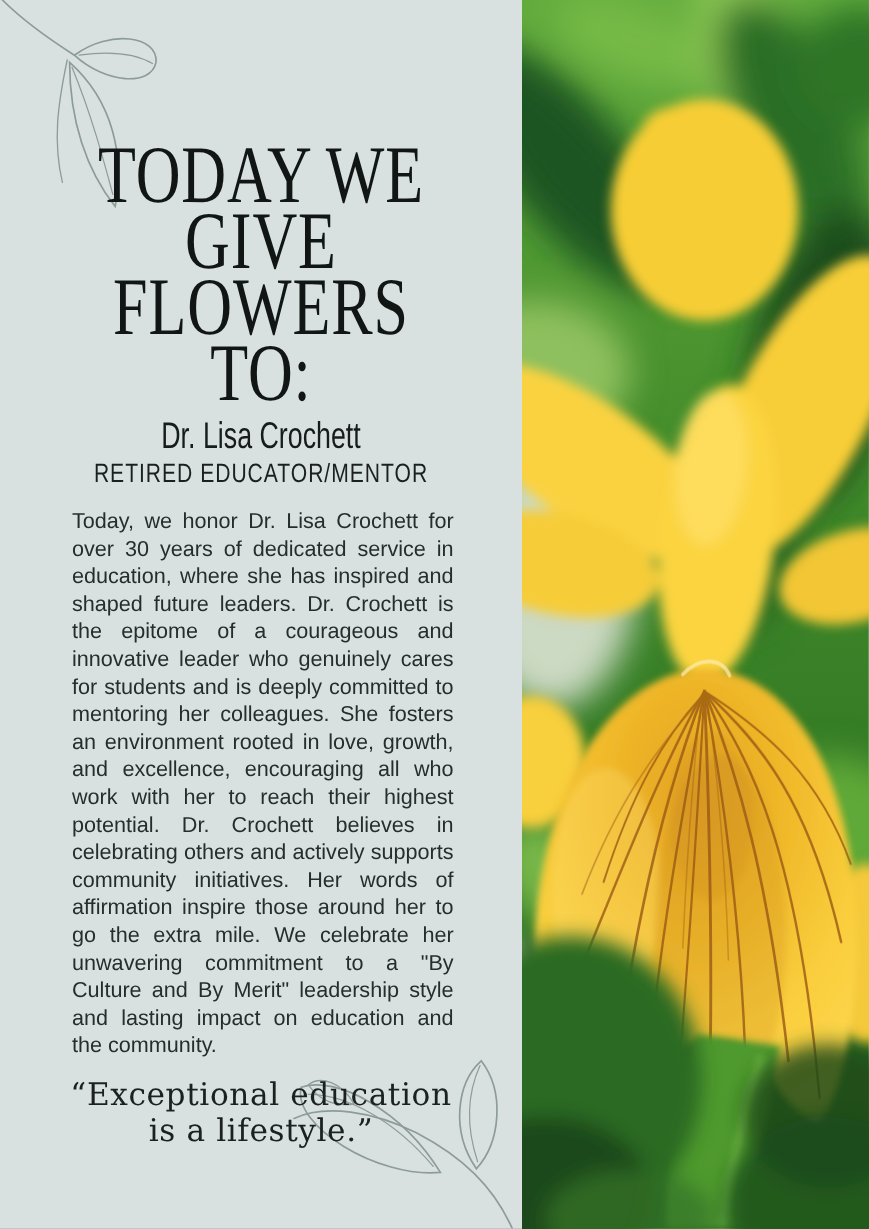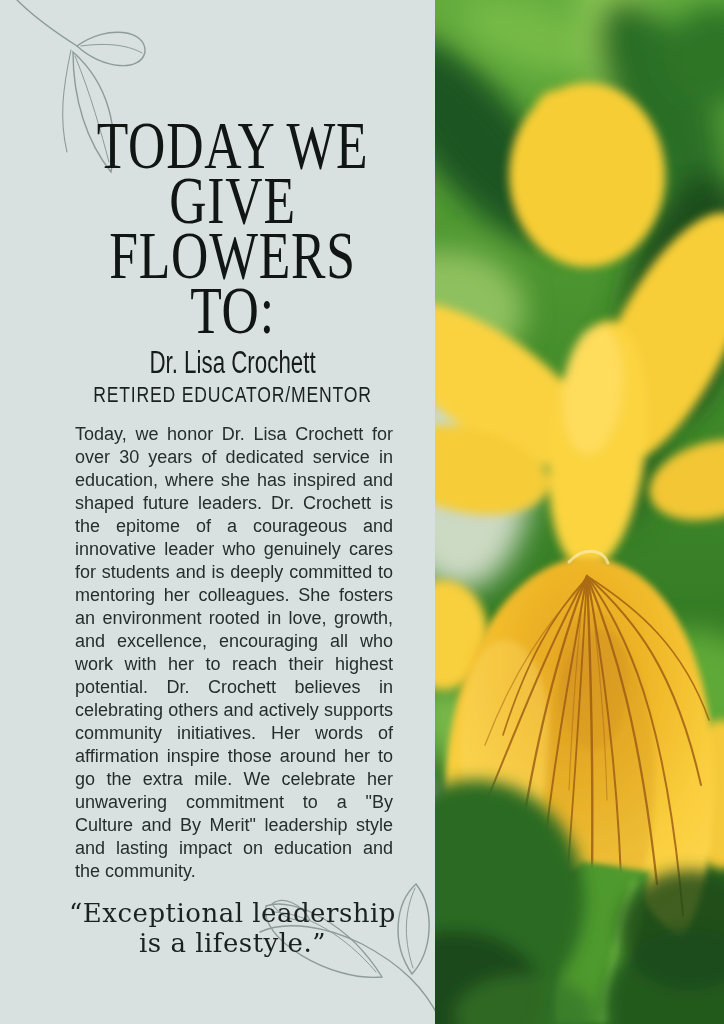--- a/index.html
+++ b/index.html
@@ -2,21 +2,21 @@
 <html><head>
 <meta charset="utf-8">
 <style>
   * { margin:0; padding:0; box-sizing:border-box; }
   html,body { background:#9aa4a2; }
   .page{
     position:relative; width:724px; height:1024px; margin:0 auto;
     background:#d8e1df; overflow:hidden;
     font-family:"DejaVu Sans", sans-serif; color:#141918;
   }
-  .left-panel{ position:absolute; left:15px; top:0; width:435px; height:1024px; }
+  .left-panel{ position:absolute; left:0; top:0; width:435px; height:1024px; }
   .decor{ position:absolute; pointer-events:none; }
   .decor-top-left{ left:0; top:0; }
   .decor-bottom-right{ left:235px; top:880px; }
   .content{ position:relative; z-index:2; width:435px; }
 
   .title{
     margin-top:118px; text-align:center;
     font-family:"Liberation Serif", serif; font-weight:400;
     font-size:68px; line-height:55px; letter-spacing:1px;
     color:#111615; transform:scaleX(0.76);
@@ -84,21 +84,21 @@
         <span>GIVE</span>
         <span>FLOWERS TO:</span>
       </h1>
 
       <div class="honoree">Dr. Lisa Crochett</div>
       <div class="role">RETIRED EDUCATOR/MENTOR</div>
 
       <p class="body-text">Today, we honor Dr. Lisa Crochett for over 30 years of dedicated service in education, where she has inspired and shaped future leaders. Dr. Crochett is the epitome of a courageous and innovative leader who genuinely cares for students and is deeply committed to mentoring her colleagues. She fosters an environment rooted in love, growth, and excellence, encouraging all who work with her to reach their highest potential. Dr. Crochett believes in celebrating others and actively supports community initiatives. Her words of affirmation inspire those around her to go the extra mile. We celebrate her unwavering commitment to a "By Culture and By Merit" leadership style and lasting impact on education and the community.</p>
 
       <div class="quote">
-        <span>“Exceptional leadership</span>
+        <span>“Exceptional education</span>
         <span>is a lifestyle.”</span>
       </div>
 
     </div>
   </div>
 
   <div class="photo" role="img" aria-label="Close-up photo of a yellow iris flower with brown-veined petal against blurred green foliage">
     <svg width="289" height="1024" viewBox="0 0 289 1024">
       <defs>
         <linearGradient id="bgGrad" x1="0" y1="0" x2="0" y2="1">

